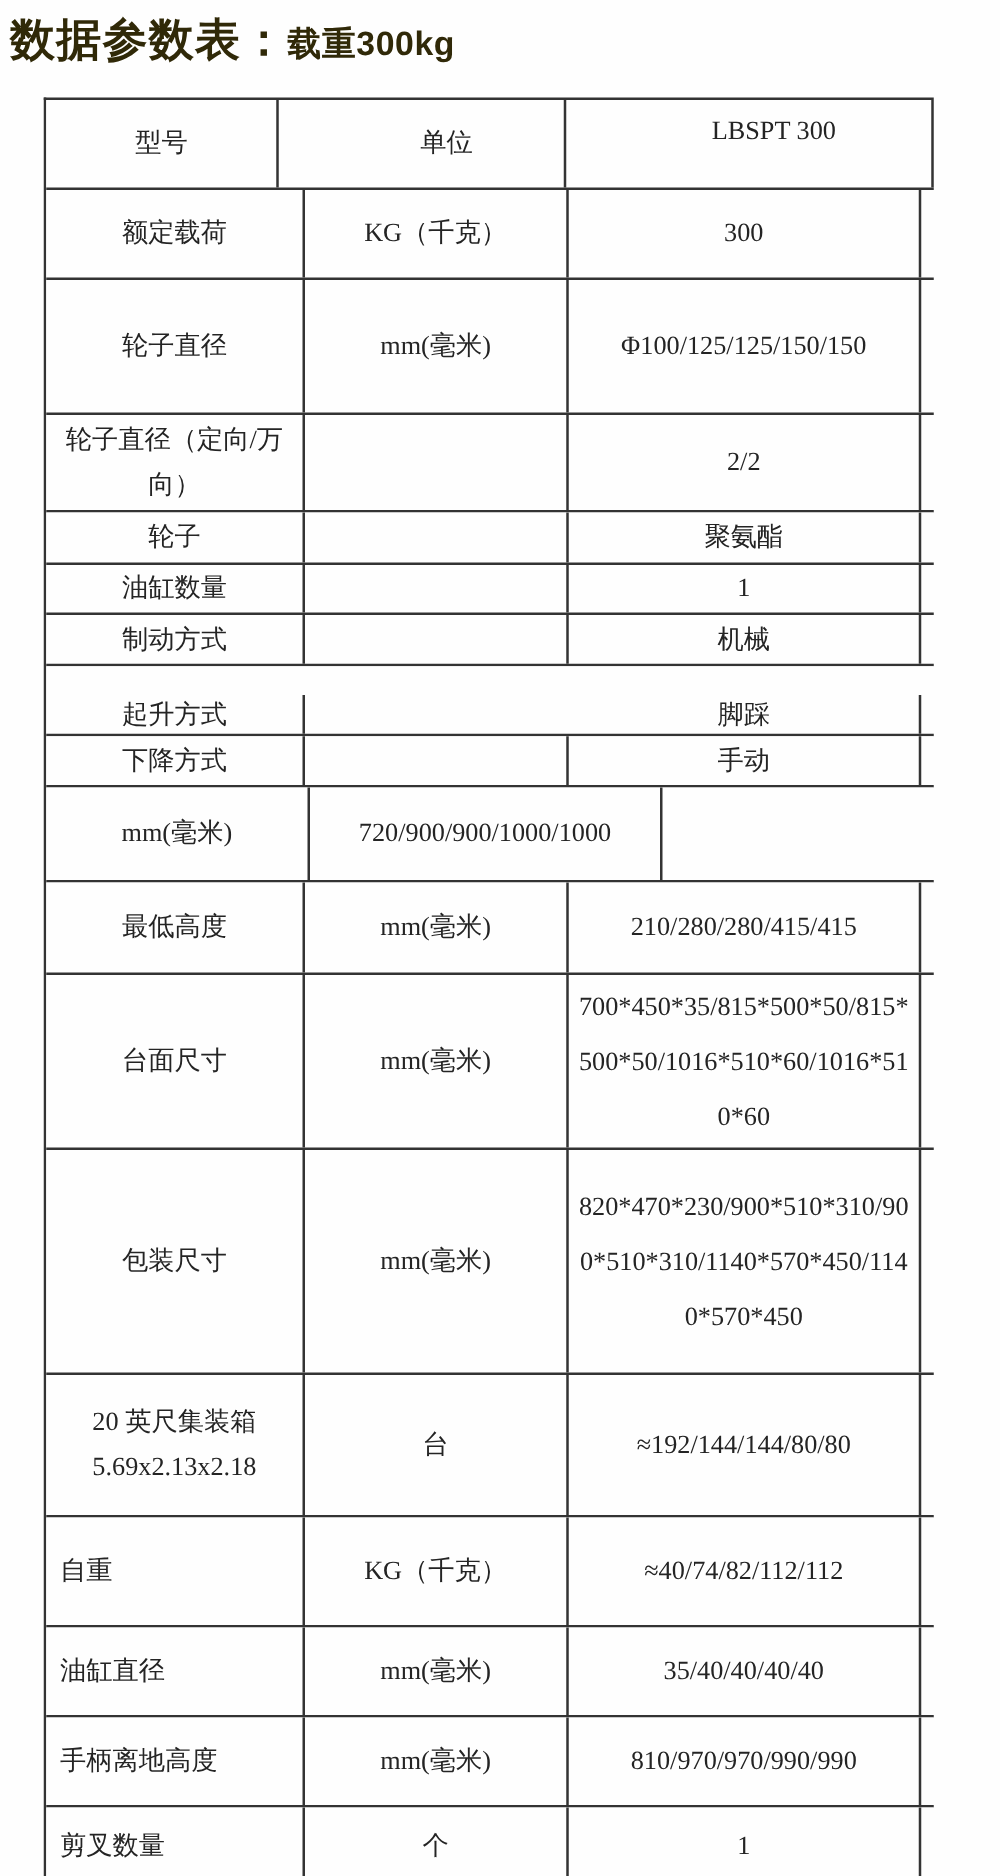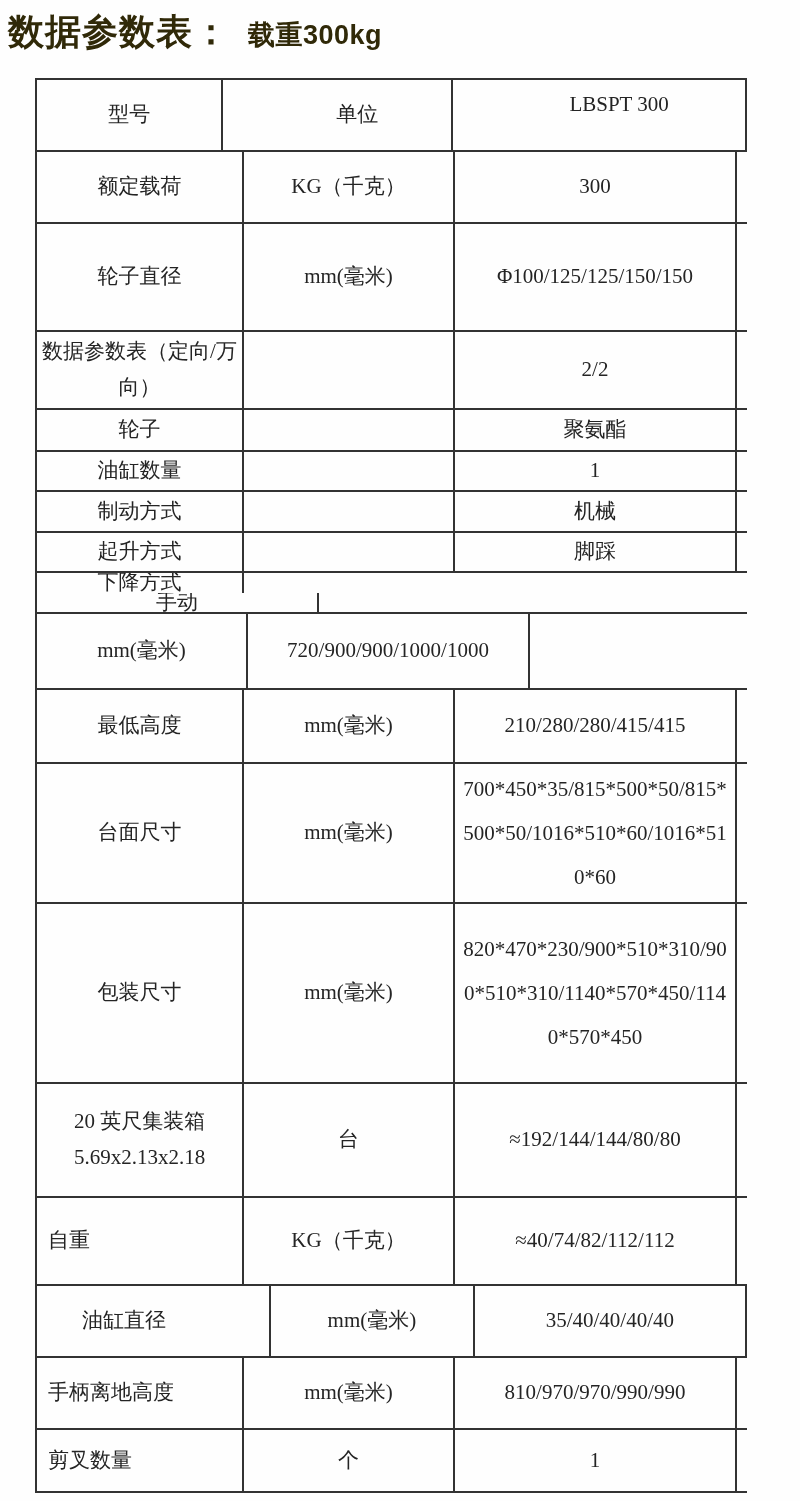--- a/index.html
+++ b/index.html
@@ -25,21 +25,21 @@
     font-family: "Liberation Sans", "DejaVu Sans", sans-serif;
     font-weight: bold;
     white-space: nowrap;
   }
   .title-main {
     font-size: 36px;
     letter-spacing: 1px;
   }
   .title-sub {
     font-size: 27px;
-    margin-left: 18px;
+    margin-left: 0;
     letter-spacing: 0.5px;
   }
   
   .spec-table {
     position: absolute;
     left: 35px;
     top: 78px;
     width: 712px;
     border-top: 2px solid #333333;
     border-left: 2px solid #333333;
@@ -66,29 +66,29 @@
   .c2 { width: 211px; border-right: 2px solid #333333; padding: 0 4px; }
   .c3 { width: 282px; border-right: 2px solid #333333; padding: 0 6px; word-break: break-all; }
   
   .row:nth-child(1)  { height: 72px; gap: 40px; }
   .row:nth-child(2)  { height: 72px; }
   .row:nth-child(3)  { height: 108px; }
   .row:nth-child(4)  { height: 78px; }
   .row:nth-child(5)  { height: 42px; }
   .row:nth-child(6)  { height: 40px; }
   .row:nth-child(7)  { height: 41px; }
-  .row:nth-child(8)  { height: 40px; }
-  .row:nth-child(9)  { height: 41px; flex-direction: column; }
+  .row:nth-child(8)  { height: 56px; align-items: flex-end; }
+  .row:nth-child(9)  { height: 41px; }
   .row:nth-child(10) { height: 76px; }
   .row:nth-child(11) { height: 74px; }
   .row:nth-child(12) { height: 140px; }
   .row:nth-child(13) { height: 180px; }
   .row:nth-child(14) { height: 114px; }
   .row:nth-child(15) { height: 88px; }
-  .row:nth-child(16) { height: 72px; padding-left: 34px; }
+  .row:nth-child(16) { height: 72px; }
   .row:nth-child(17) { height: 72px; }
   .row:nth-child(18) { height: 63px; }
   
   .row:nth-child(1) .c3 {
     align-items: flex-start;
     padding-top: 9px;
   }
   
   .row:nth-child(12) .c3,
   .row:nth-child(13) .c3 { line-height: 2.1; }
@@ -122,21 +122,21 @@
         <div class="cell c1">额定载荷</div>
         <div class="cell c2">KG（千克）</div>
         <div class="cell c3">300</div>
       </div>
       <div class="row">
         <div class="cell c1">轮子直径</div>
         <div class="cell c2">mm(毫米)</div>
         <div class="cell c3">Φ100/125/125/150/150</div>
       </div>
       <div class="row">
-        <div class="cell c1">数据参数表（定向/万向）</div>
+        <div class="cell c1">轮子直径（定向/万向）</div>
         <div class="cell c2"></div>
         <div class="cell c3">2/2</div>
       </div>
       <div class="row">
         <div class="cell c1">轮子</div>
         <div class="cell c2"></div>
         <div class="cell c3">聚氨酯</div>
       </div>
       <div class="row">
         <div class="cell c1">油缸数量</div>

